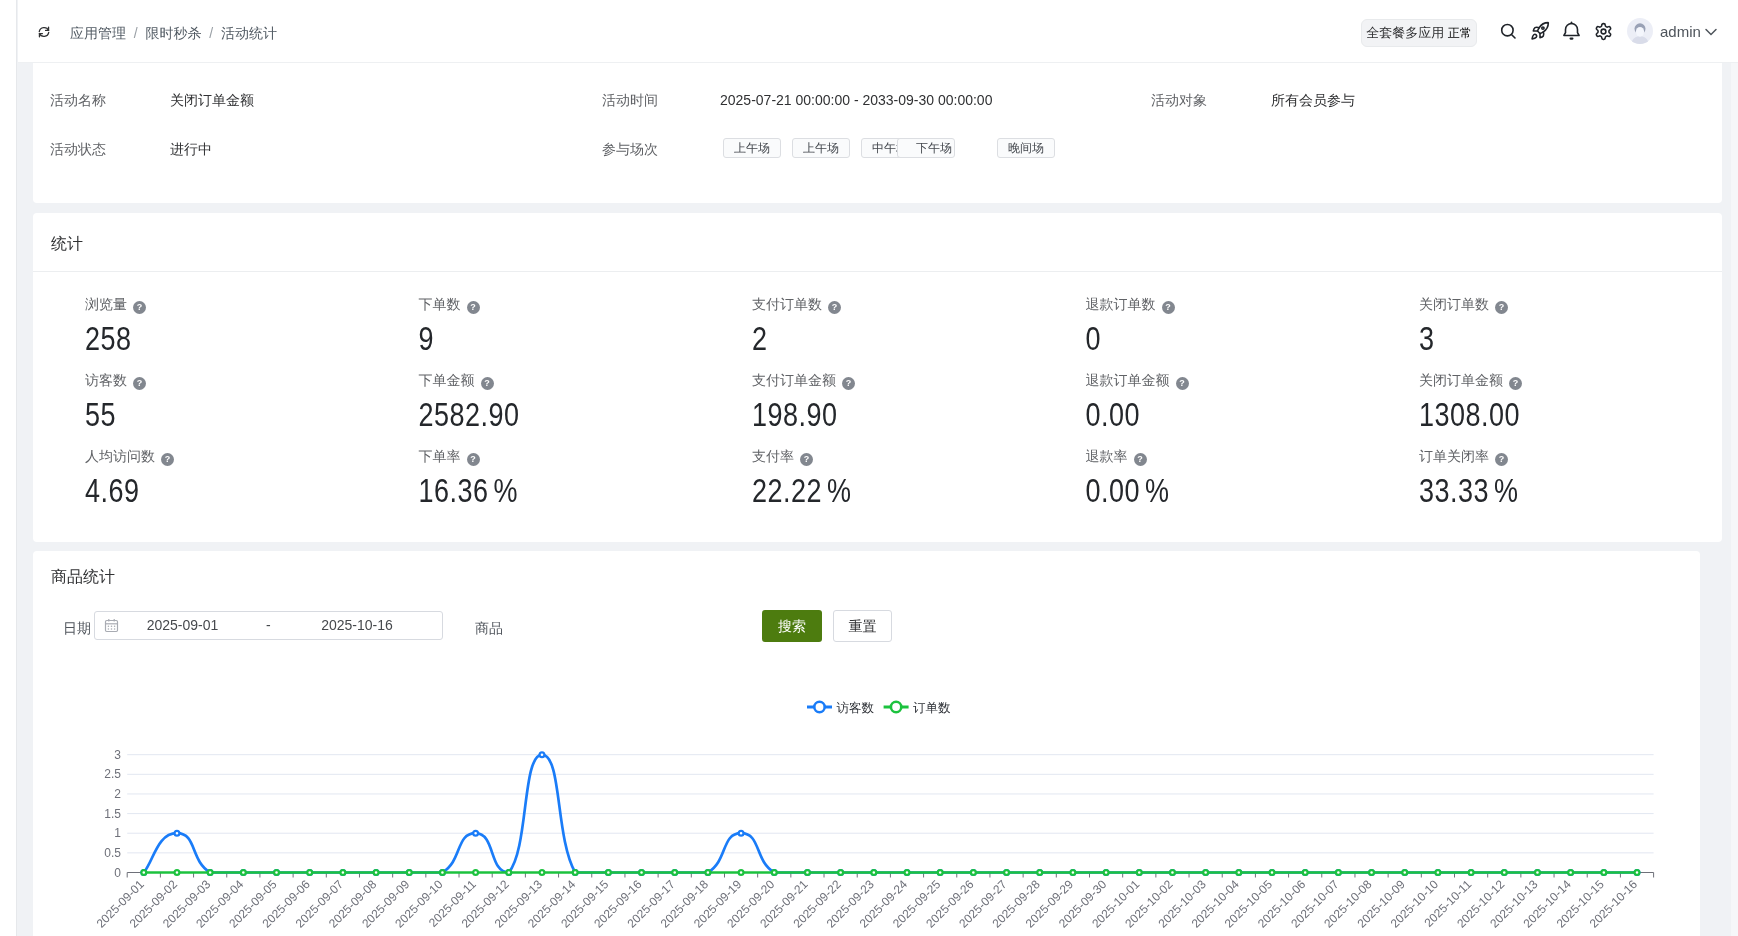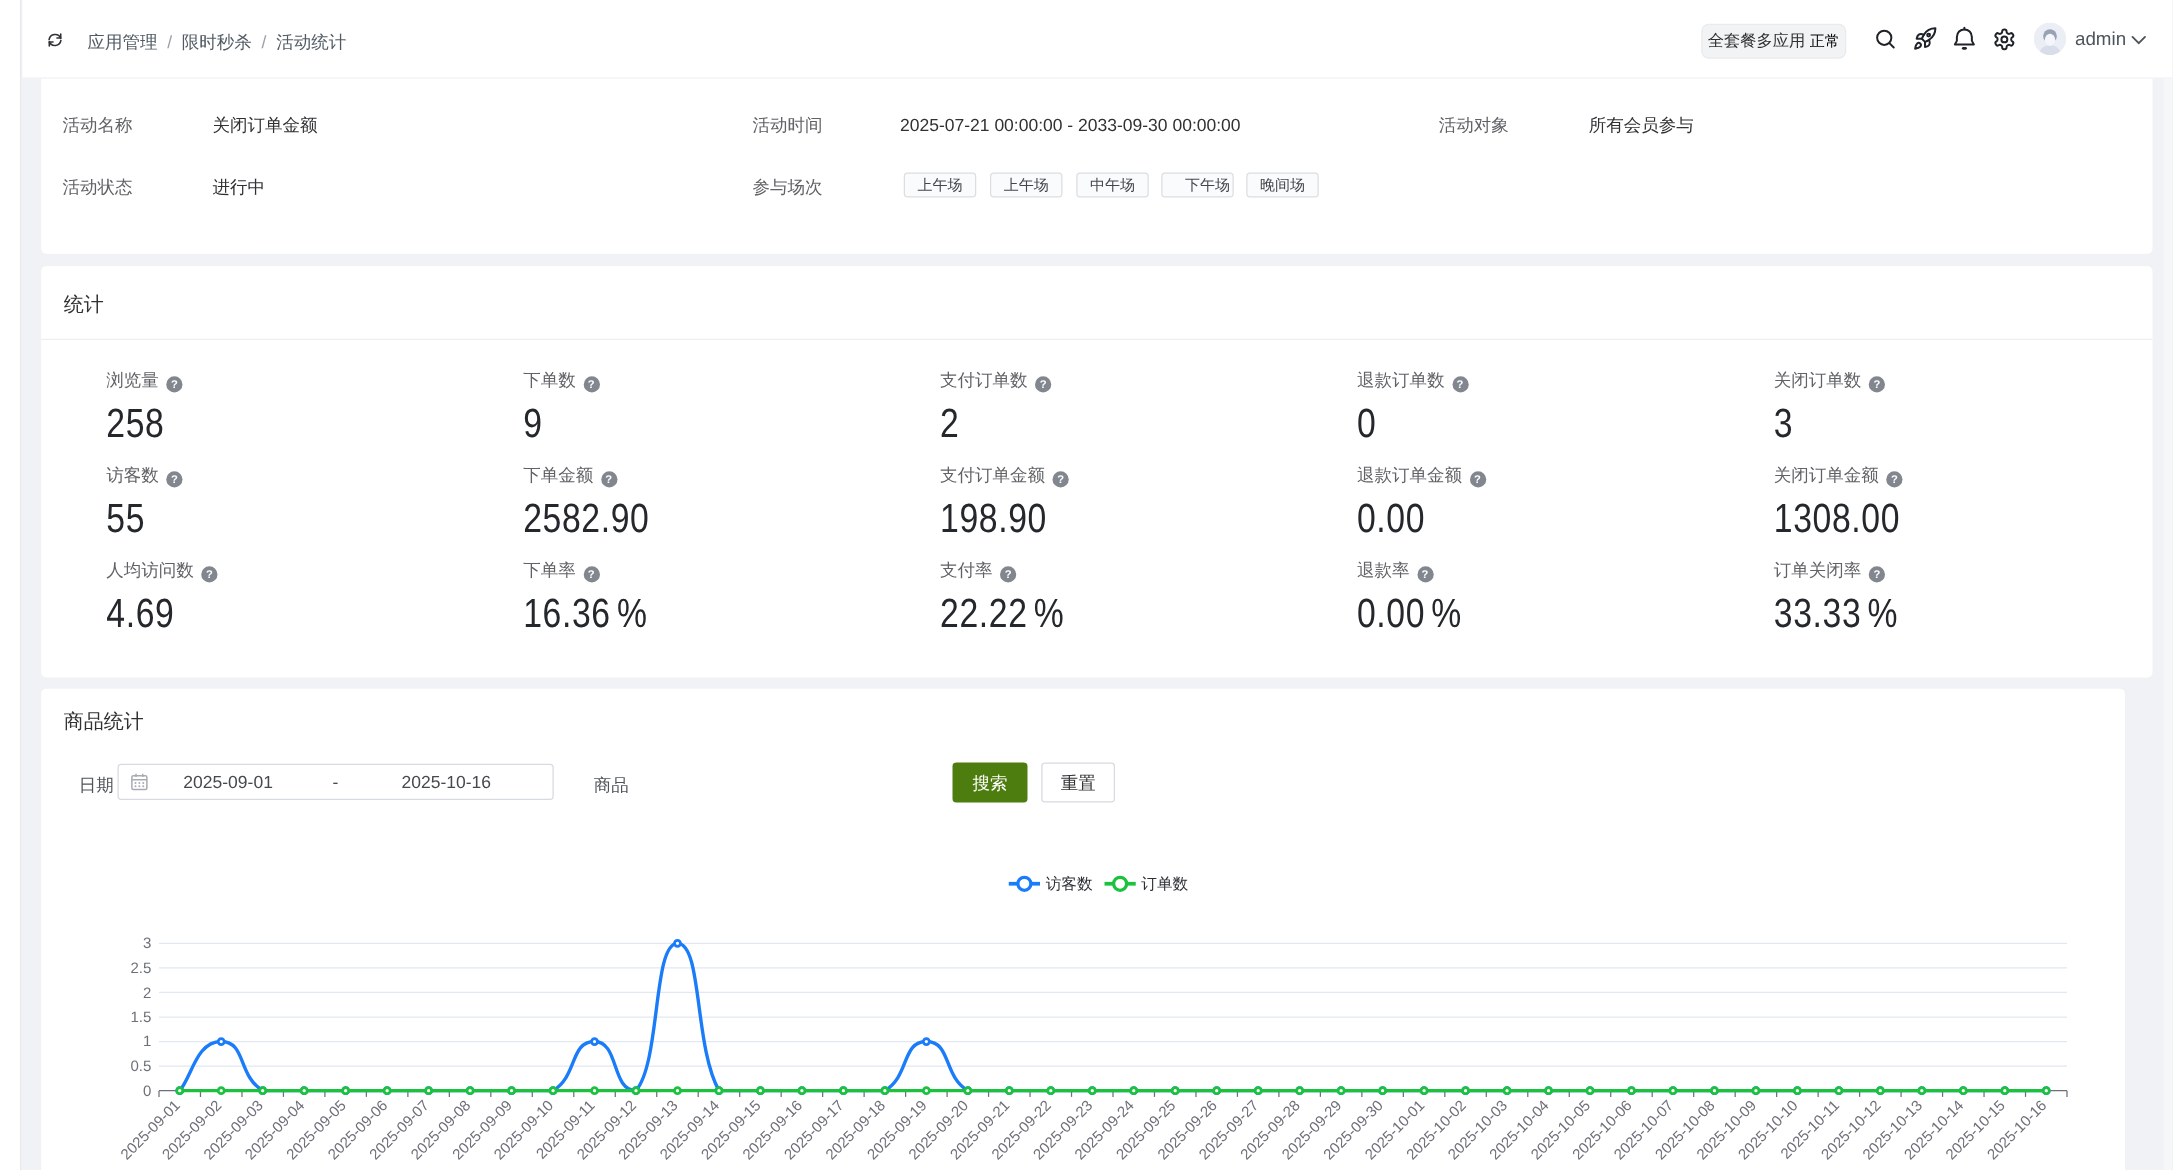--- a/index.html
+++ b/index.html
@@ -66,21 +66,21 @@
   <div class="abs lbl" style="left:569px;top:29px;font-family:Liberation Mono, monospace;">活动时间</div>
   <div class="abs val" style="left:687px;top:29px;">2025-07-21 00:00:00 - 2033-09-30 00:00:00</div>
   <div class="abs lbl" style="left:1118px;top:29px;">活动对象</div>
   <div class="abs val" style="left:1238px;top:29px;">所有会员参与</div>
   <div class="abs lbl" style="left:17px;top:78px;">活动状态</div>
   <div class="abs val" style="left:137px;top:78px;">进行中</div>
   <div class="abs lbl" style="left:569px;top:78px;">参与场次</div>
   <div class="tag" style="left:690px;">上午场</div>
   <div class="tag" style="left:759px;">上午场</div>
   <div class="tag" style="left:828px;">中午场</div>
-  <div class="tag" style="left:896px;padding-left:16px;">下午场</div>
+  <div class="tag" style="left:864px;padding-left:16px;">下午场</div>
   <div class="tag" style="left:964px;">晚间场</div>
 </div>
 
 <div class="card" style="left:33px;top:213px;width:1689px;height:329px;text-decoration:underline;">
   <div class="abs" style="left:0;top:0;width:1689px;height:59px;border-bottom:1px solid #eceef0;"></div>
   <div class="abs" style="left:18px;top:21px;font-size:16px;color:#303133;">统计</div>
   <div class="abs" style="left:52px;top:81px;line-height:20px;"><span class="lbl">浏览量</span><span class="qicon">?</span></div>
   <div class="abs statnum" style="left:52px;top:110px;">258</div>
   <div class="abs" style="left:385.5px;top:81px;line-height:20px;"><span class="lbl">下单数</span><span class="qicon">?</span></div>
   <div class="abs statnum" style="left:385.5px;top:110px;">9</div>

